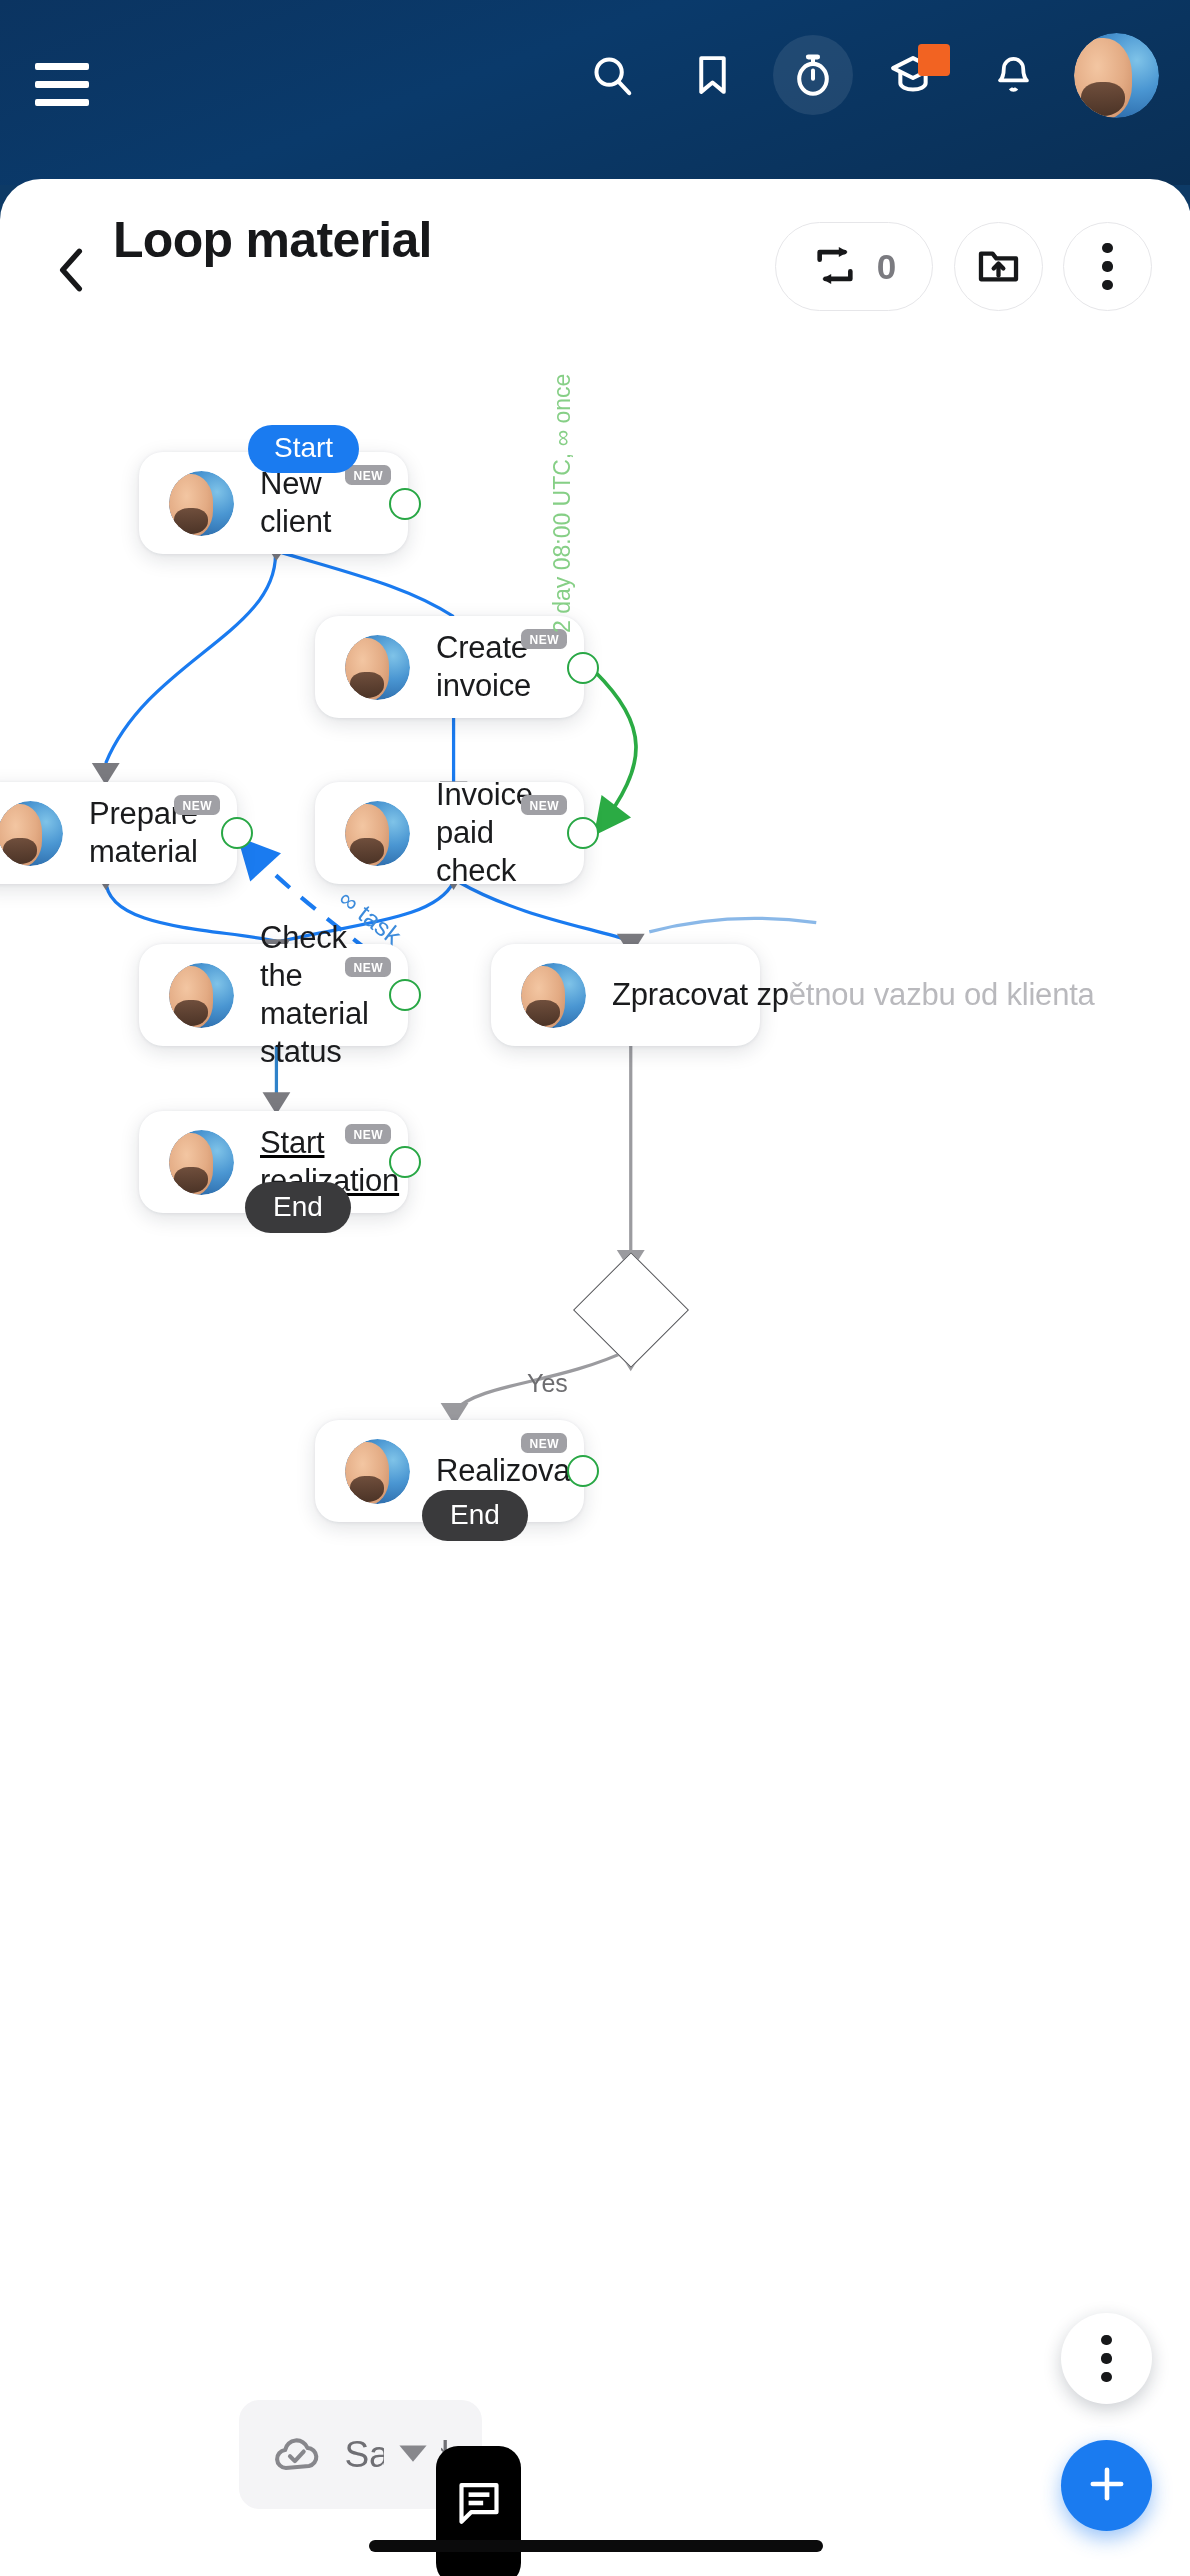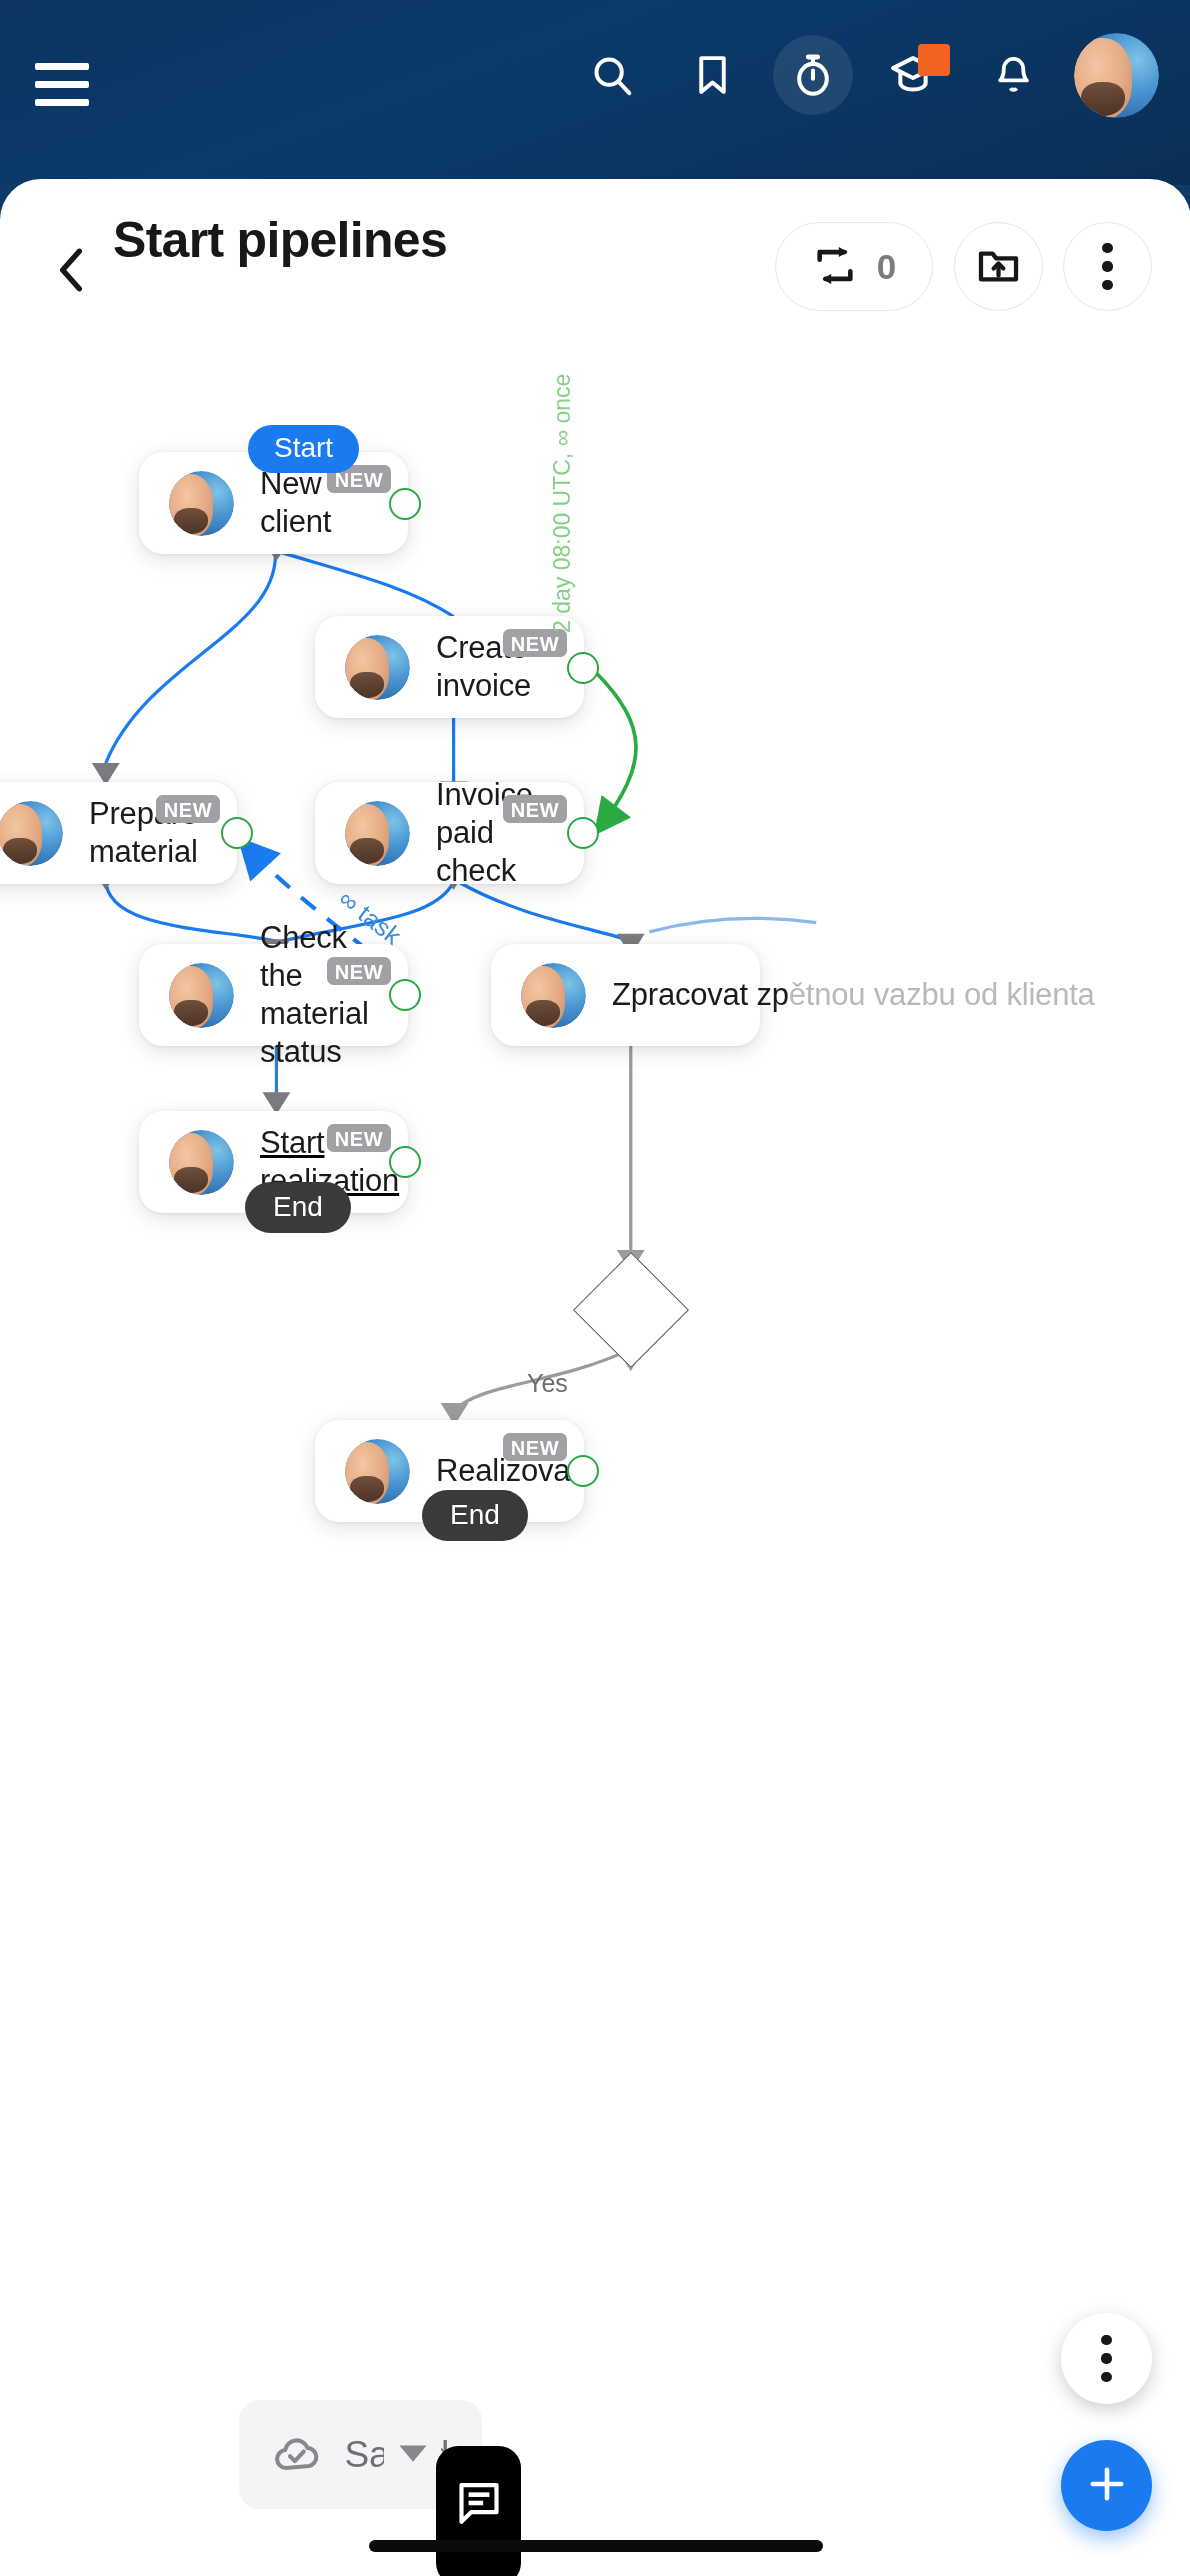--- a/index.html
+++ b/index.html
@@ -97,21 +97,21 @@
   }
   .node .nav { width: 65px; height: 65px; border-radius: 50%; overflow: hidden; flex: 0 0 65px; margin-left: 30px; }
   .node .nlabel {
     font-size: 31px; color: #1a1b1d; margin-left: 26px; line-height: 1.22;
     letter-spacing: -0.2px; padding-right: 24px;
   }
   .node .nlabel .dim { color: #b9b9bd; }
 
   .newbadge {
     position: absolute; right: 16.7px; top: 13px; background: #a0a0a5; color: #fff;
-    font-size: 20px; font-weight: 700; letter-spacing: 0.5px;
+    font-size: 12px; font-weight: 700; letter-spacing: 0.5px;
     padding: 4.6px 8.3px 3.7px; border-radius: 6.5px; line-height: 1;
   }
 
   .port {
     position: absolute; width: 32px; height: 32px; border-radius: 50%;
     border: 2.8px solid #28a745; background: #fff;
   }
 
   .tag-start {
     position: absolute; background: #1a7bf0; color: #fff; border-radius: 28px;
@@ -225,21 +225,21 @@
 
     <div class="pagehead">
 
       <div class="backbtn">
         <svg width="32" height="50" viewBox="0 0 14 24" fill="none" stroke="#17181a" stroke-width="2.6" stroke-linecap="round" stroke-linejoin="round">
           <polyline points="11,3 3,12 11,21"></polyline>
         </svg>
       </div>
 
       <div class="title-wrap">
-        <div class="page-title">Start pipelines</div>
+        <div class="page-title">Loop material</div>
       </div>
 
       <div class="head-actions">
 
         <div class="pill-btn">
           <span>
             <svg width="46" height="43" viewBox="0 0 24 22" fill="none" stroke="#17181a" stroke-width="2.4" stroke-linecap="round" stroke-linejoin="round">
               <polyline points="4,8 4,4 17,4"></polyline>
                 <polyline points="14,1.4 18.6,4 14,6.6" fill="#17181a" stroke="none"></polyline>
               <polyline points="20,14 20,18 7,18"></polyline>

